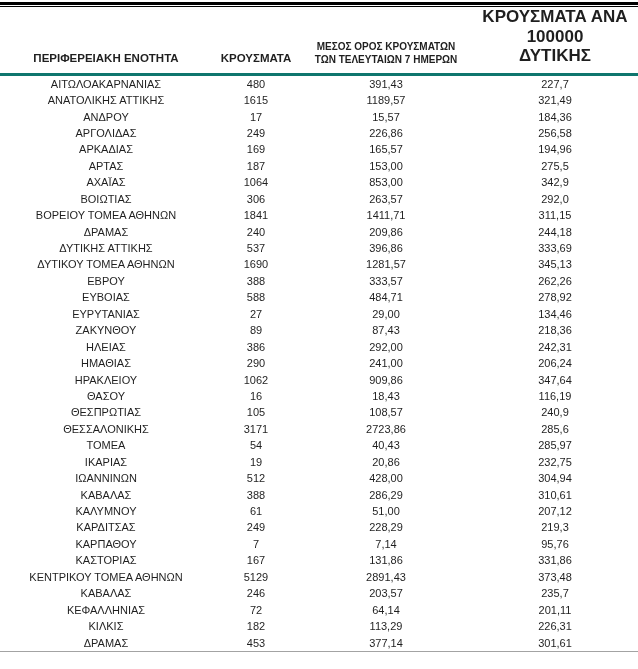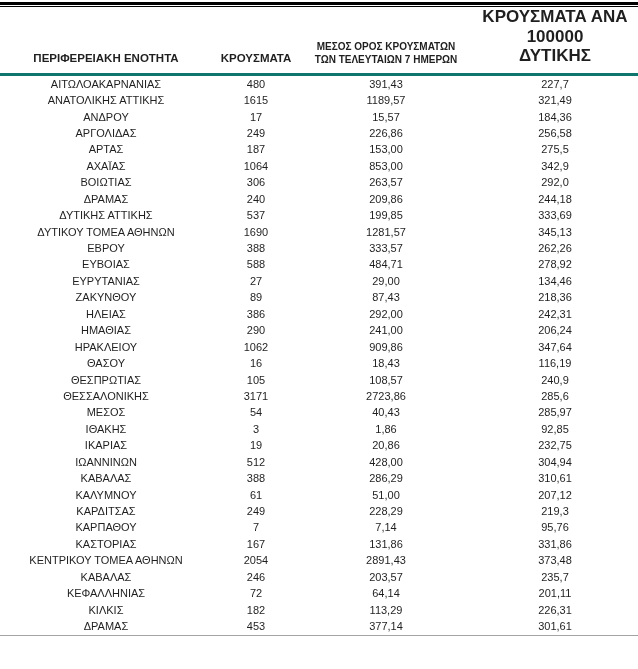--- a/index.html
+++ b/index.html
@@ -102,47 +102,59 @@
           <td>15,57</td>
           <td>184,36</td>
         </tr>
         <tr>
           <td>ΑΡΓΟΛΙΔΑΣ</td>
           <td>249</td>
           <td>226,86</td>
           <td>256,58</td>
         </tr>
         <tr>
+          <td>ΑΡΚΑΔΙΑΣ</td>
+          <td>169</td>
+          <td>165,57</td>
+          <td>194,96</td>
+        </tr>
+        <tr>
           <td>ΑΡΤΑΣ</td>
           <td>187</td>
           <td>153,00</td>
           <td>275,5</td>
         </tr>
         <tr>
           <td>ΑΧΑΪΑΣ</td>
           <td>1064</td>
           <td>853,00</td>
           <td>342,9</td>
         </tr>
         <tr>
           <td>ΒΟΙΩΤΙΑΣ</td>
           <td>306</td>
           <td>263,57</td>
           <td>292,0</td>
         </tr>
         <tr>
+          <td>ΒΟΡΕΙΟΥ ΤΟΜΕΑ ΑΘΗΝΩΝ</td>
+          <td>1841</td>
+          <td>1411,71</td>
+          <td>311,15</td>
+        </tr>
+        <tr>
           <td>ΔΡΑΜΑΣ</td>
           <td>240</td>
           <td>209,86</td>
           <td>244,18</td>
         </tr>
         <tr>
           <td>ΔΥΤΙΚΗΣ ΑΤΤΙΚΗΣ</td>
           <td>537</td>
-          <td>199,85</td>
+          <td>396,86</td>
           <td>333,69</td>
         </tr>
         <tr>
           <td>ΔΥΤΙΚΟΥ ΤΟΜΕΑ ΑΘΗΝΩΝ</td>
           <td>1690</td>
           <td>1281,57</td>
           <td>345,13</td>
         </tr>
         <tr>
           <td>ΕΒΡΟΥ</td>
@@ -198,30 +210,24 @@
           <td>108,57</td>
           <td>240,9</td>
         </tr>
         <tr>
           <td>ΘΕΣΣΑΛΟΝΙΚΗΣ</td>
           <td>3171</td>
           <td>2723,86</td>
           <td>285,6</td>
         </tr>
         <tr>
-          <td>ΜΕΣΟΣ</td>
+          <td>ΤΟΜΕΑ</td>
           <td>54</td>
           <td>40,43</td>
           <td>285,97</td>
-        </tr>
-        <tr>
-          <td>ΙΘΑΚΗΣ</td>
-          <td>3</td>
-          <td>1,86</td>
-          <td>92,85</td>
         </tr>
         <tr>
           <td>ΙΚΑΡΙΑΣ</td>
           <td>19</td>
           <td>20,86</td>
           <td>232,75</td>
         </tr>
         <tr>
           <td>ΙΩΑΝΝΙΝΩΝ</td>
           <td>512</td>
@@ -253,21 +259,21 @@
           <td>95,76</td>
         </tr>
         <tr>
           <td>ΚΑΣΤΟΡΙΑΣ</td>
           <td>167</td>
           <td>131,86</td>
           <td>331,86</td>
         </tr>
         <tr>
           <td>ΚΕΝΤΡΙΚΟΥ ΤΟΜΕΑ ΑΘΗΝΩΝ</td>
-          <td>2054</td>
+          <td>5129</td>
           <td>2891,43</td>
           <td>373,48</td>
         </tr>
         <tr>
           <td>ΚΑΒΑΛΑΣ</td>
           <td>246</td>
           <td>203,57</td>
           <td>235,7</td>
         </tr>
         <tr>

